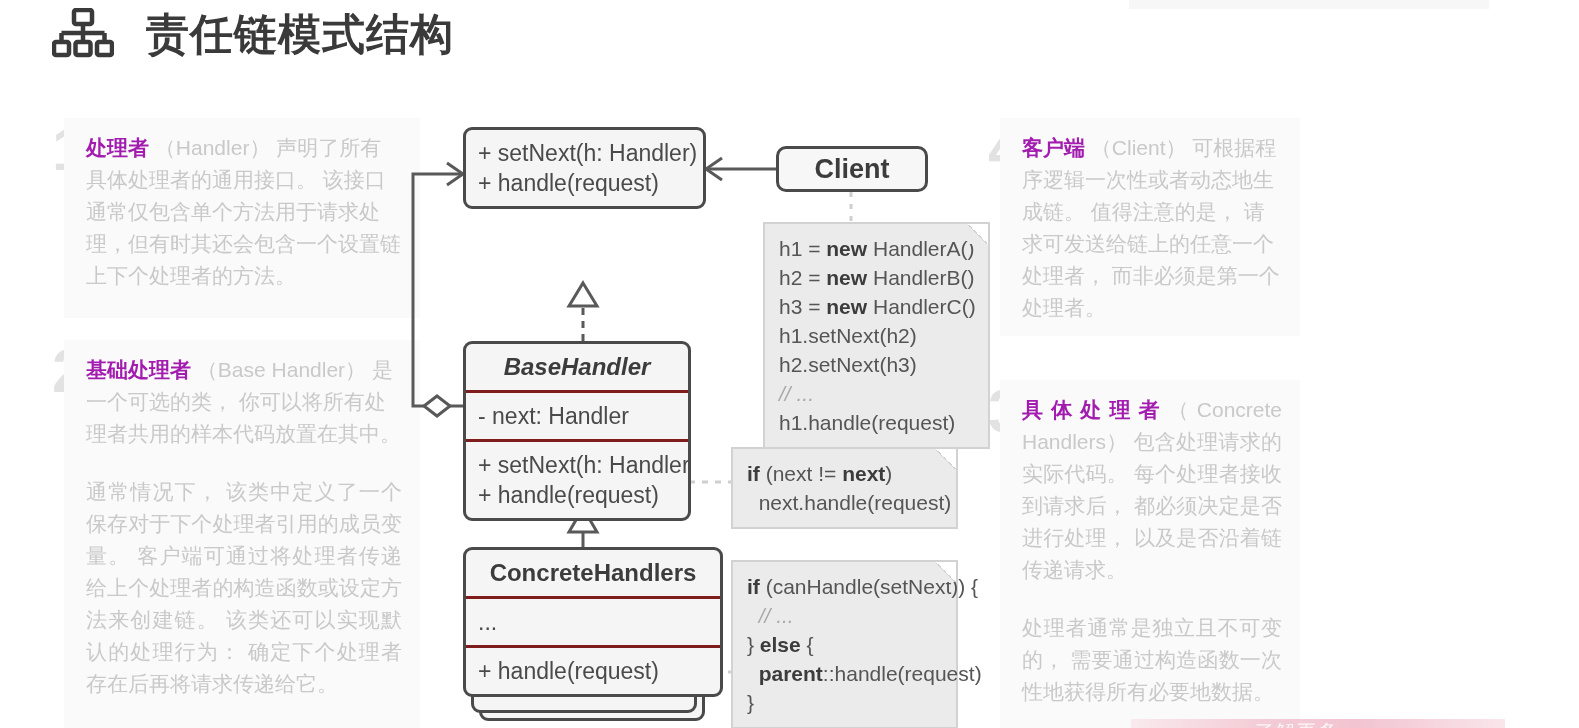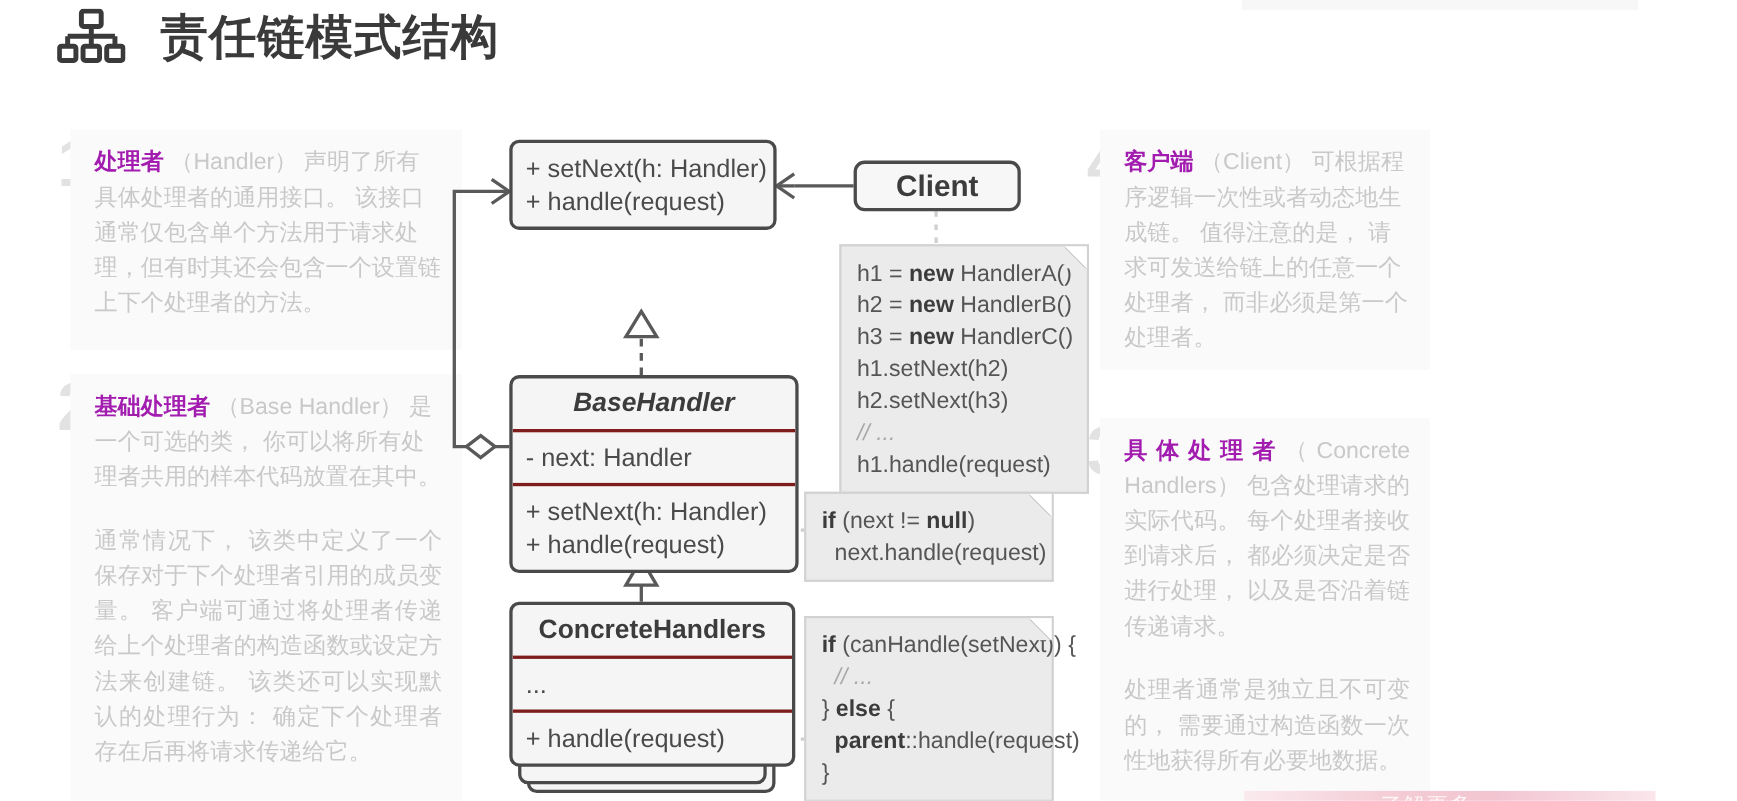--- a/index.html
+++ b/index.html
@@ -74,21 +74,21 @@
     font-family:"Liberation Sans","DejaVu Sans",sans-serif;
   }
   .uml-sec + .uml-sec { border-top:3px solid #7f1d1d; }
   .uml-head { text-align:center; }
   .uml-stereo { font-size:22px; color:#4a4a4a; }
   .uml-name { font-weight:bold; font-size:24px; color:#3c3c3c; }
   .uml-name.italic { font-style:italic; }
   .uml-row { white-space:nowrap; }
 
   #box-handler  { left:463px; top:127px; width:243px; }
-  #box-base     { left:463px; top:341px; width:263px; }
+  #box-base     { left:463px; top:341px; width:228px; }
   #box-concrete { left:463px; top:547px; width:260px; }
   #box-client   {
     left:776px; top:146px; width:152px; height:46px;
     border-radius:10px; display:flex; align-items:center; justify-content:center;
     background:#f7f7f7;
   }
   #box-client .uml-name { font-size:27px; }
 
   
   .stack-copy {
@@ -263,21 +263,21 @@
         <div class="ln"><span>h1.setNext(h2)</span></div>
         <div class="ln"><span>h2.setNext(h3)</span></div>
         <div class="ln"><span class="cmt">// ...</span></div>
         <div class="ln"><span>h1.handle(request)</span></div>
       </div>
   </div>
 
   <div class="note" id="note-if">
     <div class="fold"></div>
     <div>
-        <div class="ln"><span class="kw">if</span><span> (next != </span><span class="kw">null</span><span>)</span></div>
+        <div class="ln"><span class="kw">if</span><span> (next != </span><span class="kw">next</span><span>)</span></div>
         <div class="ln"><span>  next.handle(request)</span></div>
       </div>
   </div>
 
   <div class="note" id="note-can">
     <div class="fold"></div>
     <div>
         <div class="ln"><span class="kw">if</span><span> (canHandle(setNext)) {</span></div>
         <div class="ln"><span class="cmt">  // ...</span></div>
         <div class="ln"><span>} </span><span class="kw">else</span><span> {</span></div>

